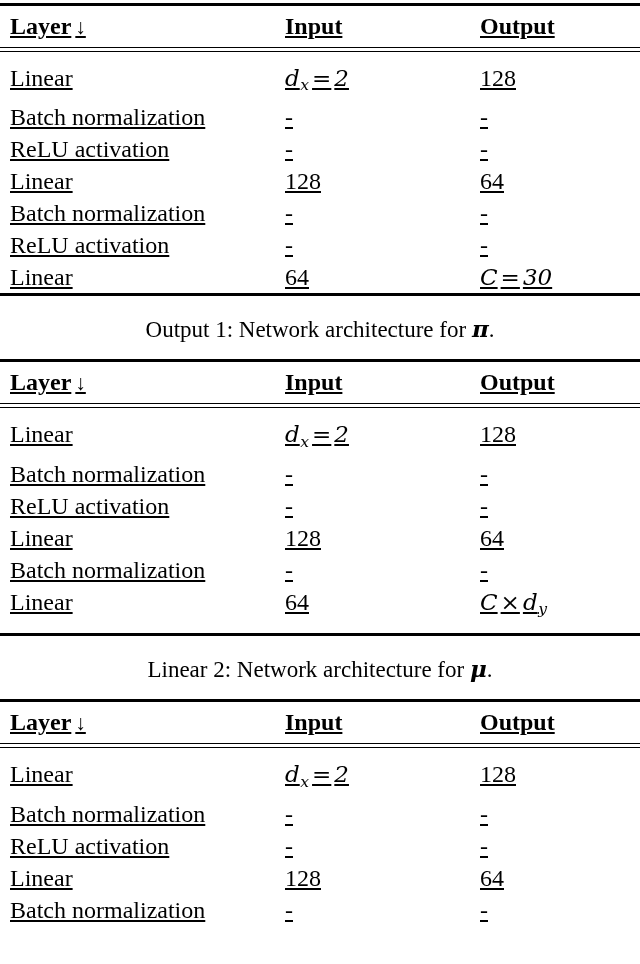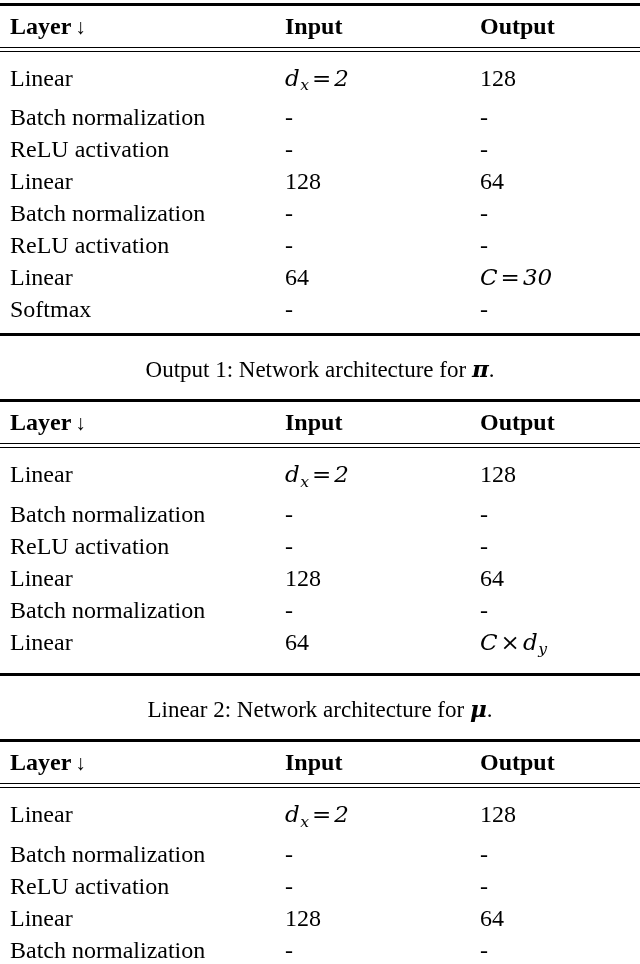--- a/index.html
+++ b/index.html
@@ -45,20 +45,21 @@
     border-top: 1.5px solid #000;
     border-bottom: 1.5px solid #000;
     box-sizing: border-box;
     background: #fff;
   }
 
   table.arch {
     width: 640px;
     border-collapse: collapse;
     table-layout: fixed;
+    text-decoration: underline;
   }
   table.arch td, table.arch th {
     padding: 0;
     margin: 0;
     text-align: left;
     vertical-align: baseline;
     font-weight: normal;
     font-size: 24px;
     line-height: 32px;
     height: 32px;
@@ -168,25 +169,20 @@
           <tr class="">
             <td class="col-layer">ReLU activation</td>
             <td class="col-input"><span class="dash">-</span></td>
             <td class="col-output"><span class="dash">-</span></td>
           </tr>
           <tr class="">
             <td class="col-layer">Linear</td>
             <td class="col-input"><span class="dash">64</span></td>
             <td class="col-output"><span class="math"><span>C</span><span class="op">=</span><span>30</span></span></td>
           </tr>
-          <tr class="row-last">
-            <td class="col-layer">Softmax</td>
-            <td class="col-input"><span class="dash">-</span></td>
-            <td class="col-output"><span class="dash">-</span></td>
-          </tr>
         </tbody>
       </table>
 
     <div class="rule-thick"></div>
 
     <div class="caption"><span>Output 1: Network architecture for </span><span class="sym">π</span><span>.</span></div>
   </div>
 
   <div class="table-block">
     <div class="rule-thick"></div>

